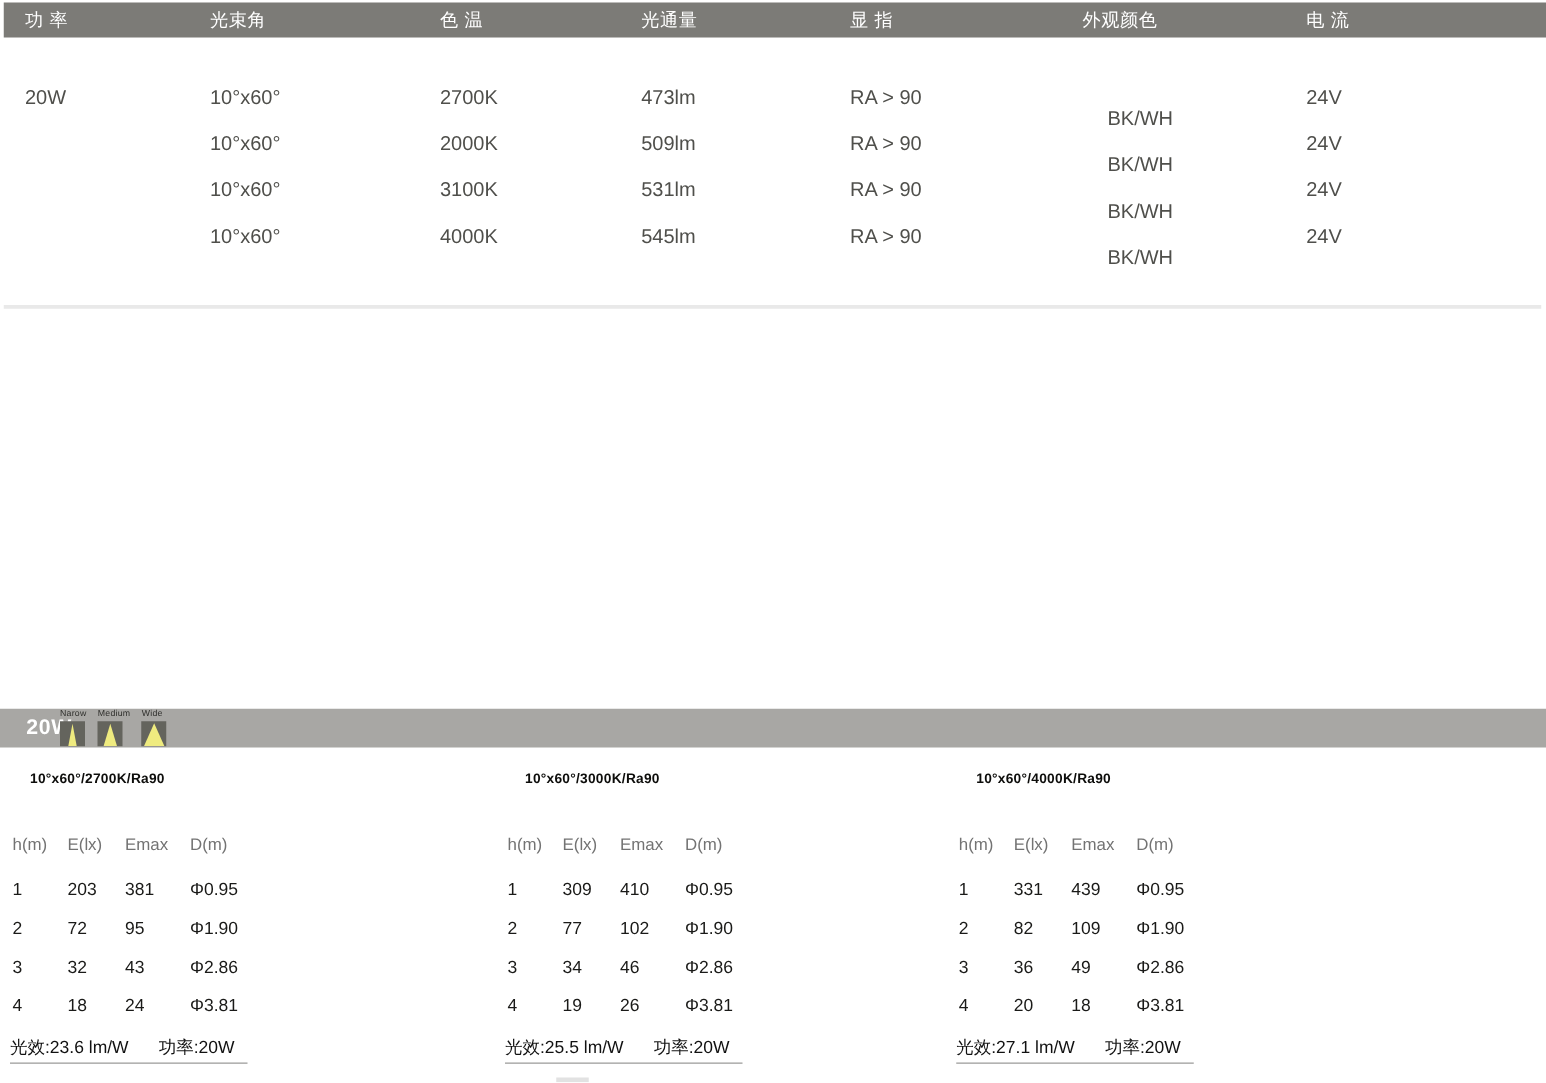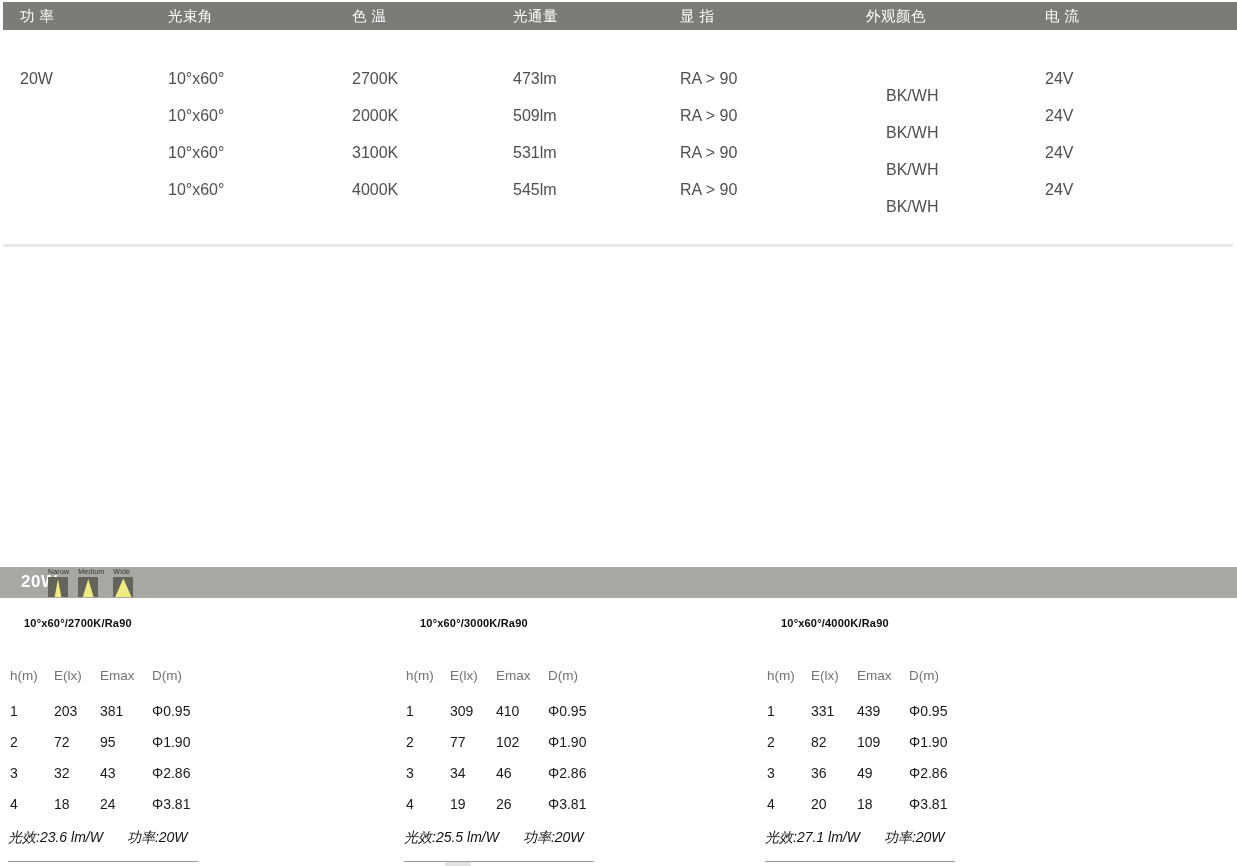--- a/index.html
+++ b/index.html
@@ -46,21 +46,21 @@
     margin-top:34px; padding-left:4px; font-size:13.5px; color:#737373; line-height:16px;
   }
   .prows { margin-top:11px; }
   .prow {
     display:grid; grid-template-columns:44px 46px 52px 64px;
     padding-left:4px; height:31px; align-items:center; font-size:14px;
   }
   .pfoot {
     margin-top:10px; margin-left:2px; width:190px;
     display:flex; gap:24px; font-size:14px; color:#111;
-    padding-bottom:16px; border-bottom:1.5px solid #9b9b99; line-height:16px;font-style:italic;
+    padding-bottom:5px; border-bottom:1.5px solid #9b9b99; line-height:16px;
   }
 
   .sliver { position:absolute; left:445px; top:862px; width:26px; height:4px; background:#e2e2e2; }
 </style>
 </head>
 <body>
 
 <div class="page">
 
   <div class="spec-header">

